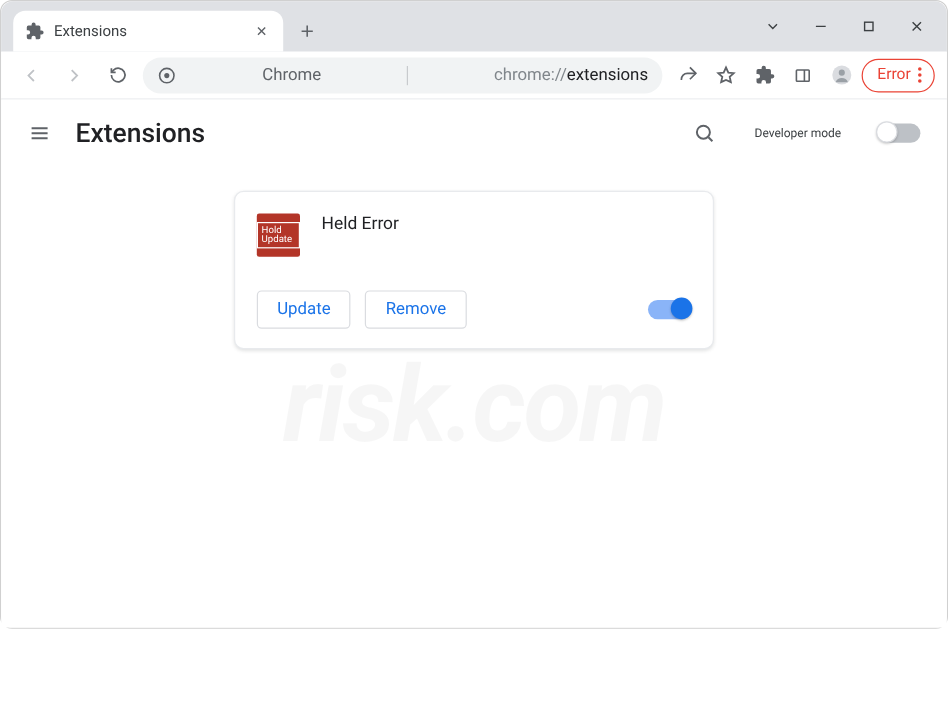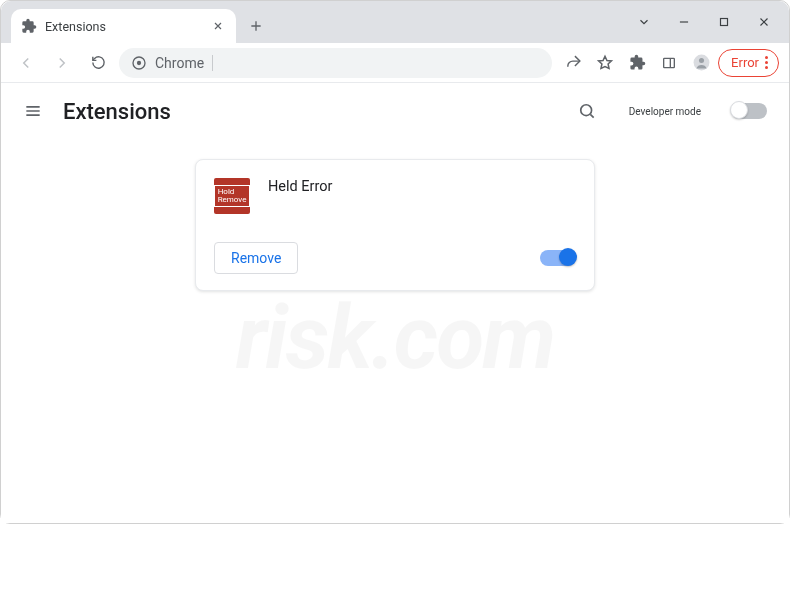--- a/index.html
+++ b/index.html
@@ -13,21 +13,21 @@
   .tab .tab-close { width:16px; height:16px; color:#5f6368; display:flex; align-items:center; justify-content:center; border-radius:50%; }
   .newtab { width:28px; height:28px; display:flex; align-items:center; justify-content:center; margin-left:6px; margin-bottom:3px; color:#5f6368; border-radius:50%; }
   .wincontrols { position:absolute; right:6px; top:0; height:42px; display:flex; align-items:center; gap:2px; }
   .wincontrols .wc { width:38px; height:30px; display:flex; align-items:center; justify-content:center; color:#3c4043; }
   .wincontrols .wc svg { width:14px; height:14px; }
   .wc-dropdown { width:18px; }
   
   .toolbar { height:40px; background:#fff; border-bottom:1px solid #e8eaed; display:flex; align-items:center; padding:0 10px; gap:6px; }
   .nav-btn { width:30px; height:30px; border-radius:50%; display:flex; align-items:center; justify-content:center; color:#5f6368; }
   .nav-btn.disabled { color:#bfc2c6; }
-  .omnibox { flex:1; height:30px; background:#f1f3f4; border-radius:15px; display:flex; align-items:center; padding:0 12px; gap:8px; font-size:14px; color:#5f6368; }
+  .omnibox { flex:1; height:30px; background:#f1f3f4; border-radius:15px; display:flex; align-items:center; padding:0 12px; gap:8px; font-size:14px; color:#5f6368;justify-content:space-between; }
   .omnibox .site-icon { width:16px; height:16px; color:#5f6368; }
   .omnibox .chip { color:#5f6368; }
   .omnibox .sep { width:1px; height:16px; background:#c8cacd; }
   .omnibox .url-dim { color:#80868b; }
   .omnibox .url-strong { color:#202124; }
   .tb-icons { display:flex; align-items:center; gap:2px; }
   .tb-icons .ic { width:30px; height:30px; display:flex; align-items:center; justify-content:center; color:#5f6368; border-radius:50%; }
   .update-btn { height:28px; border:1px solid #ea4335; border-radius:14px; color:#ea4335; background:#fff; display:flex; align-items:center; padding:0 10px 0 12px; gap:6px; font-size:13px; }
   .update-btn .dots { display:flex; flex-direction:column; gap:2px; }
   .update-btn .dots span { width:3px; height:3px; border-radius:50%; background:#ea4335; }
@@ -123,20 +123,21 @@
     </div>
     <div class="omnibox">
       <span class="site-icon">
         <svg viewBox="0 0 24 24" fill="currentColor">
             <circle cx="12" cy="12" r="9" fill="none" stroke="currentColor" stroke-width="2"></circle>
             <circle cx="12" cy="12" r="3.2"></circle>
           </svg>
       </span>
       <span class="chip">Chrome</span>
       <span class="sep"></span>
+      <span><span class="url-dim">chrome://</span><span class="url-strong">extensions</span></span>
     </div>
     <div class="tb-icons">
       <div class="ic">
         <svg viewBox="0 0 24 24" width="17" height="17" stroke="currentColor" stroke-width="2" fill="none">
             <path d="M14 3l7 7-7 7"></path>
             <path d="M21 10H11a7 7 0 0 0-7 7v1"></path>
           </svg>
       </div>
       <div class="ic">
         <svg viewBox="0 0 24 24" width="18" height="18" stroke="currentColor" stroke-width="2" fill="none">
@@ -194,27 +195,28 @@
       <div class="toggle">
         <div class="knob"></div>
       </div>
     </div>
 
     <div class="content">
       <div class="card">
         <div class="card-top">
           <div class="ext-logo">
             <div class="inner">Hold
-Remove</div>
+Update</div>
           </div>
           <div>
             <div class="ext-name">Held Error</div>
           </div>
         </div>
         <div class="card-bottom">
+          <button class="cbtn">Update</button>
           <button class="cbtn">Remove</button>
           <div class="card-toggle-wrap">
             <div class="card-toggle">
               <div class="knob"></div>
             </div>
           </div>
         </div>
       </div>
     </div>
   </div>

